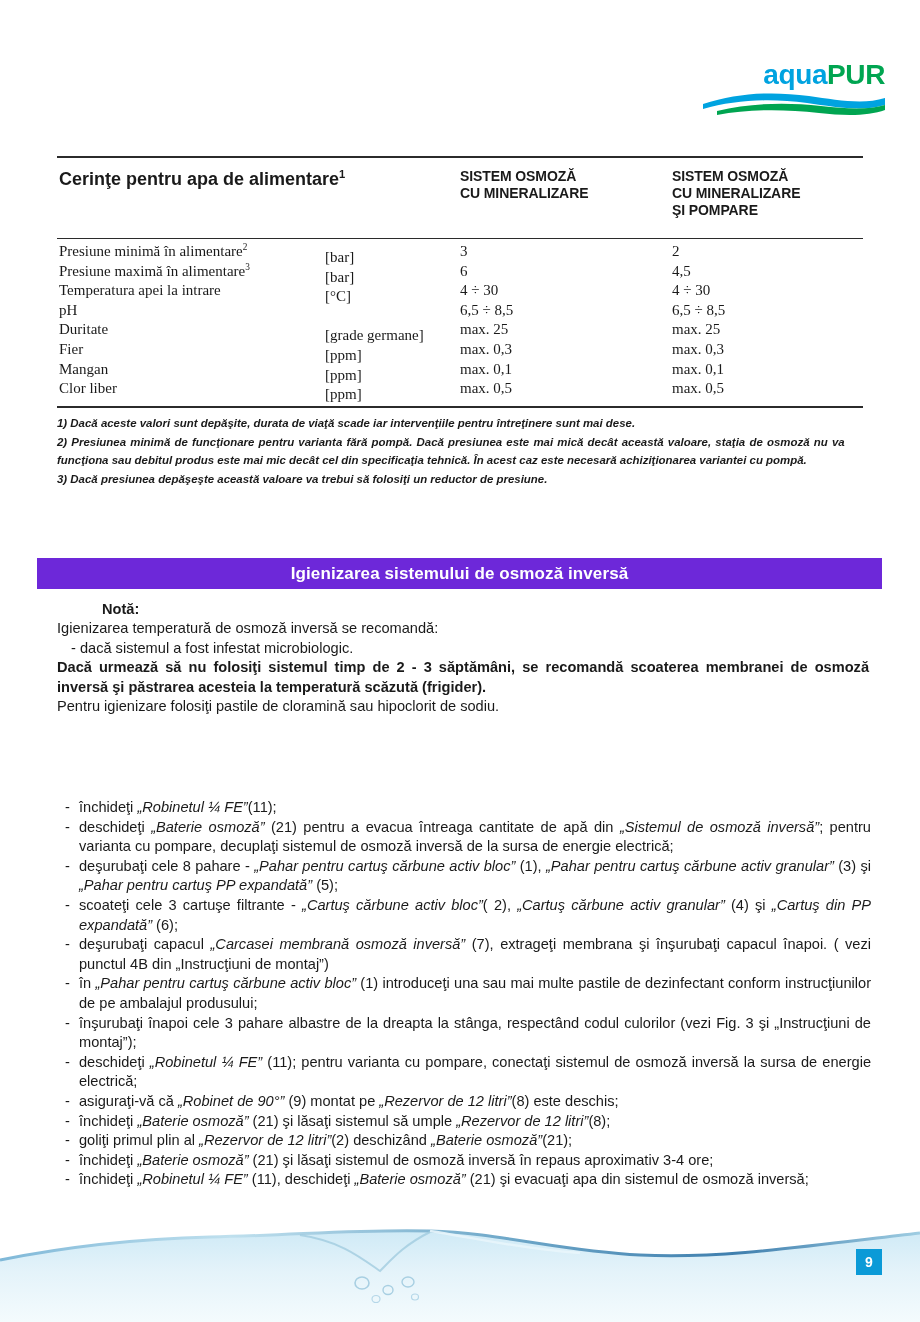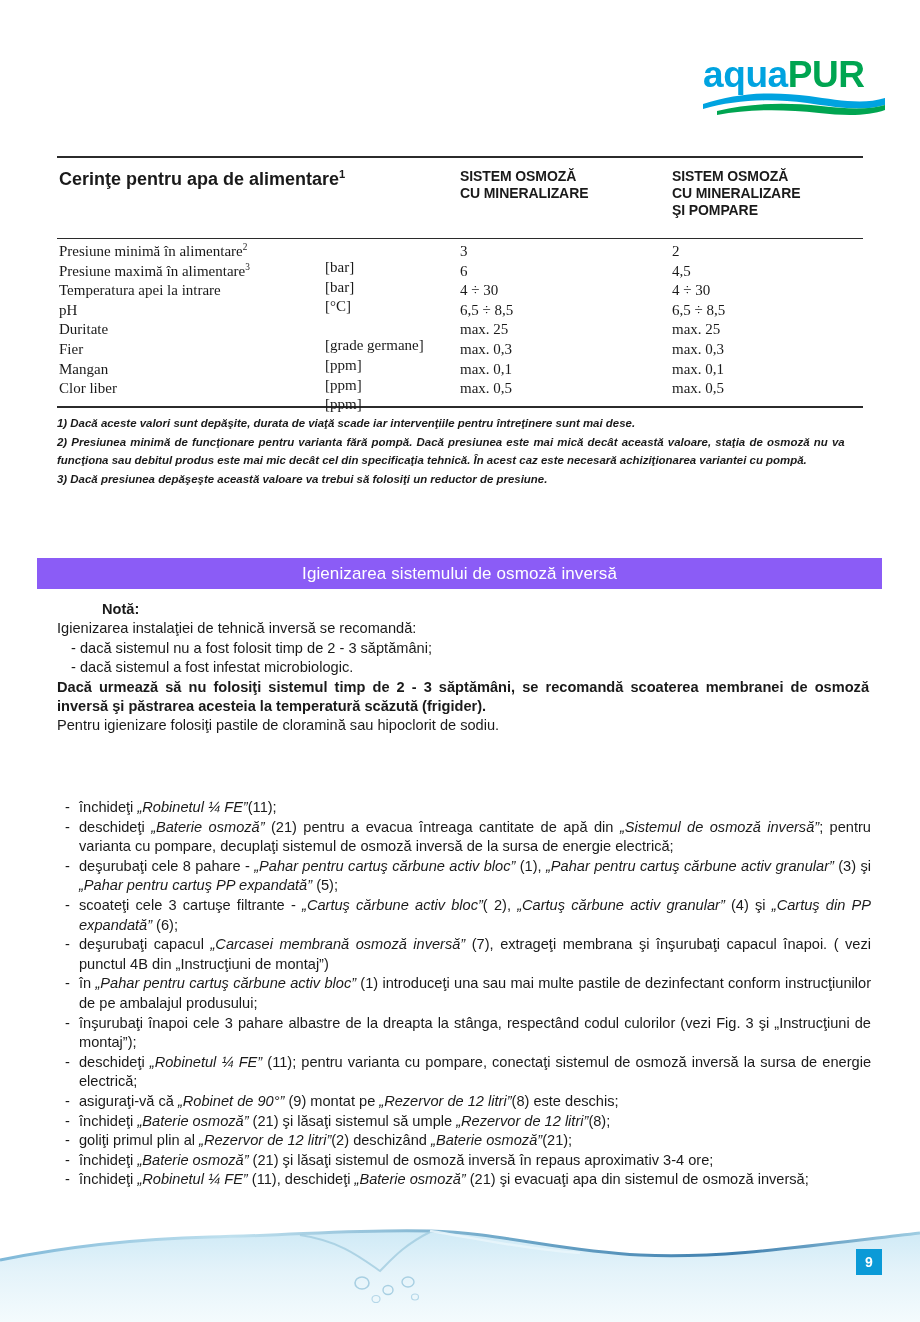--- a/index.html
+++ b/index.html
@@ -21,25 +21,26 @@
 
   
   .logo {
     position: absolute;
     left: 703px;
     top: 58px;
     width: 182px;
     height: 60px;
   }
   .logo-word {
-    font-size: 37px;
+    font-size: 28px;
     font-weight: bold;
     letter-spacing: -0.4px;
     line-height: 34px;
     white-space: nowrap;
+    text-align: right;
   }
   .logo-aqua { color: #00a3e0; }
   .logo-pur  { color: #00a551; }
   .logo-wave { position: absolute; left: 0; top: 32px; width: 182px; height: 28px; }
 
   
   .spec-table {
     position: absolute;
     left: 57px;
     top: 156px;
@@ -81,21 +82,21 @@
   sup { font-size: 0.62em; vertical-align: super; line-height: 0; }
 
   .tbody { position: relative; padding: 4px 0 6px 0; }
   .trow {
     position: relative;
     height: 19.6px;
     font-size: 15px;
     font-family: Liberation Serif, serif;
   }
   .c-label { position: absolute; left: 2px;   top: 0; white-space: nowrap; }
-  .c-unit  { position: absolute; left: 268px; top: 16px; white-space: nowrap; }
+  .c-unit  { position: absolute; left: 268px; top: 6px; white-space: nowrap; }
   .c-v1    { position: absolute; left: 403px; top: 0; white-space: nowrap; }
   .c-v2    { position: absolute; left: 615px; top: 0; white-space: nowrap; }
 
   
   .footnotes {
     position: absolute;
     left: 57px;
     top: 414px;
     width: 812px;
     font-size: 11.8px;
@@ -108,24 +109,24 @@
   .footnotes p { margin: 0; }
   .fn-wide { transform: scaleX(0.97); transform-origin: left center; }
 
   
   .banner {
     position: absolute;
     left: 37px;
     top: 558px;
     width: 845px;
     height: 31px;
-    background: #8b5cf6;
+    background: #6d28d9;
     color: #ffffff;
     font-size: 17px;
-    font-weight: normal;
+    font-weight: bold;
     display: flex;
     align-items: center;
     justify-content: center;
     letter-spacing: 0.1px;
   }
 
   
   .note-block {
     position: absolute;
     left: 57px;
@@ -275,23 +276,22 @@
       <p class="fn-wide">2) Presiunea minimă de funcţionare pentru varianta fără pompă. Dacă presiunea este mai mică decât această valoare, staţia de osmoză nu va funcţiona sau debitul produs este mai mic decât cel din specificaţia tehnică. În acest caz este necesară achiziţionarea variantei cu pompă.</p>
       <p class="fn-wide">3) Dacă presiunea depăşeşte această valoare va trebui să folosiţi un reductor de presiune.</p>
     </div>
 
   <div class="banner">
     <span>Igienizarea sistemului de osmoză inversă</span>
   </div>
 
   <div class="note-block">
     <div class="note-title">Notă:</div>
-    <div class="note-line">Igienizarea instalaţiei de tehnică inversă se recomandă:</div>
+    <div class="note-line">Igienizarea temperatură de osmoză inversă se recomandă:</div>
     <div id="note-bullets">
-        <div class="note-dash">- dacă sistemul nu a fost folosit timp de 2 - 3 săptămâni;</div>
         <div class="note-dash">- dacă sistemul a fost infestat microbiologic.</div>
       </div>
     <div class="note-para">Dacă urmează să nu folosiţi sistemul timp de 2 - 3 săptămâni, se recomandă scoaterea membranei de osmoză inversă şi păstrarea acesteia la temperatură scăzută (frigider).</div>
     <div class="note-line">Pentru igienizare folosiţi pastile de cloramină sau hipoclorit de sodiu.</div>
   </div>
 
   <div class="steps" id="steps">
       <div class="step nojust"><span class="dash">-</span><span>închideţi </span><i>„Robinetul ¼ FE”</i><span>(11);</span></div>
       <div class="step"><span class="dash">-</span><span>deschideţi </span><i>„Baterie osmoză”</i><span> (21) pentru a evacua întreaga cantitate de apă din </span><i>„Sistemul de osmoză inversă”</i><span>; pentru varianta cu pompare, decuplaţi sistemul de osmoză inversă de la sursa de energie electrică;</span></div>
       <div class="step"><span class="dash">-</span><span>deşurubaţi cele 8 pahare - </span><i>„Pahar pentru cartuş cărbune activ bloc”</i><span> (1), </span><i>„Pahar pentru cartuş cărbune activ granular”</i><span> (3) şi </span><i>„Pahar pentru cartuş PP expandată”</i><span> (5);</span></div>

